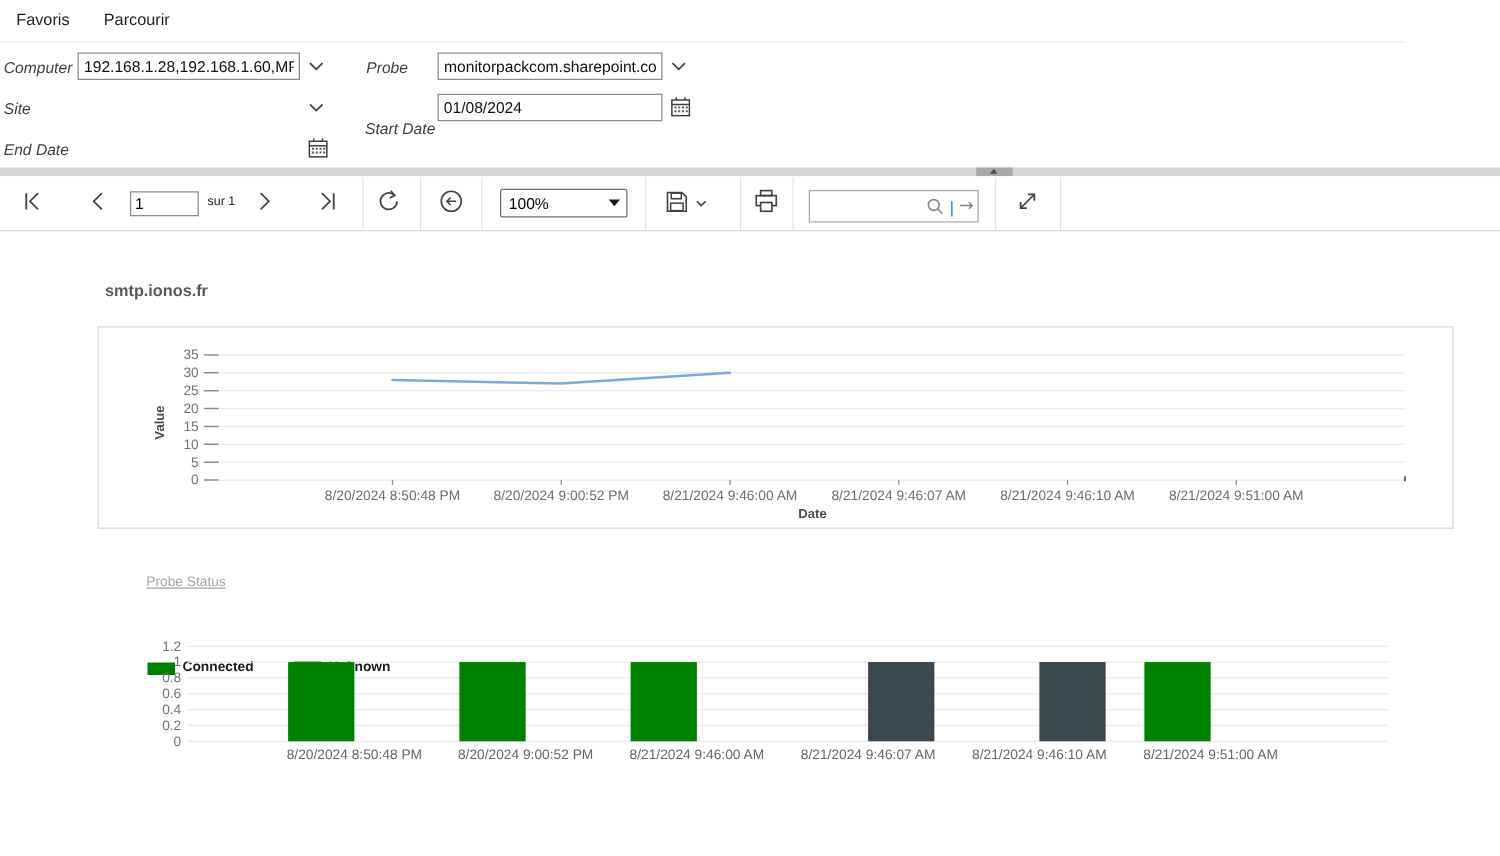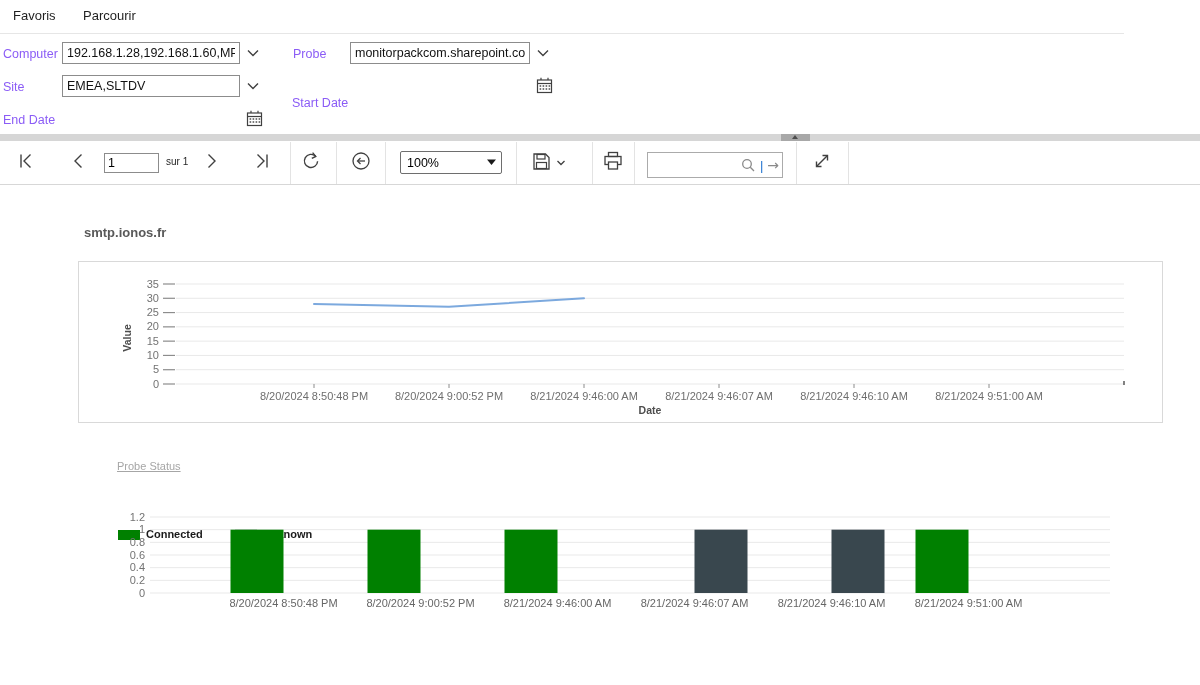--- a/index.html
+++ b/index.html
@@ -6,21 +6,21 @@
   .app{position:relative;width:1200px;height:685px;background:#fff;overflow:hidden;
        font-family:"Liberation Sans","DejaVu Sans",sans-serif;color:#262626;}
 
   
   .menubar{position:absolute;left:0;top:0;width:1124px;height:33px;background:#fff;border-bottom:1px solid #e6e6e6;}
   .menu-tab{position:absolute;top:8px;font-size:13px;color:#1f1f1f;cursor:pointer;background:none;border:none;padding:0;}
   .menu-tab.t0{left:13px}
   .menu-tab.t1{left:83px}
 
   
-  .flabel{position:absolute;font-size:12.5px;color:#8b5cf6;white-space:nowrap;}
+  .flabel{position:absolute;font-size:12.5px;color:#404040;white-space:nowrap;font-style:italic;}
   .finput{position:absolute;height:22px;border:1px solid #8c8c8c;background:#fff;font-size:12.5px;
           font-family:inherit;color:#111;padding:0 4px;box-sizing:border-box;}
   .icon-btn{position:absolute;background:none;border:none;padding:0;margin:0;cursor:pointer;line-height:0;}
 
   
   .splitter{position:absolute;left:0;top:134px;width:1200px;height:7px;background:#d6d6d6;}
   .split-handle{position:absolute;left:781px;top:0;width:29px;height:7px;background:#a8a8a8;border:none;padding:0;cursor:pointer;}
   .split-handle::after{content:"";position:absolute;left:11px;top:1px;width:0;height:0;
           border-left:3.5px solid transparent;border-right:3.5px solid transparent;border-bottom:4px solid #4d4d4d;}
 
@@ -77,30 +77,30 @@
   <input class="finput" style="left: 350px; top: 42px; width: 180px;" value="monitorpackcom.sharepoint.com,s">
   <button class="icon-btn" style="left:536px;top:47px;">
     <span>
       <svg width="14" height="12" viewBox="0 0 14 12">
           <polyline points="2,3.5 7,8.5 12,3.5" fill="none" stroke="#404040" stroke-width="1.4"></polyline>
         </svg>
     </span>
   </button>
 
   <span class="flabel" style="left:3px;top:80px;">Site</span>
-  <input class="finput" style="left: 62px; top: 75px; width: 178px;" value="EMEA,SLTDV">
   <button class="icon-btn" style="left:246px;top:80px;">
     <span>
       <svg width="14" height="12" viewBox="0 0 14 12">
           <polyline points="2,3.5 7,8.5 12,3.5" fill="none" stroke="#404040" stroke-width="1.4"></polyline>
         </svg>
     </span>
   </button>
 
   <span class="flabel" style="left:292px;top:96px;">Start Date</span>
+  <input class="finput" style="left: 350px; top: 75px; width: 180px;" value="01/08/2024">
   <button class="icon-btn" style="left:536px;top:77px;">
     <span>
       <svg width="17" height="17" viewBox="0 0 17 17">
         <rect x="1.5" y="3" width="14" height="12.5" fill="none" stroke="#404040" stroke-width="1.2"></rect>
         <line x1="1.5" y1="6.5" x2="15.5" y2="6.5" stroke="#404040" stroke-width="1.2"></line>
         <line x1="5" y1="0.8" x2="5" y2="3" stroke="#404040" stroke-width="1.2"></line>
         <line x1="12" y1="0.8" x2="12" y2="3" stroke="#404040" stroke-width="1.2"></line>
         <g fill="#595959">
             <rect x="3.6" y="8.2" width="1.6" height="1.6"></rect>
             <rect x="6.6" y="8.2" width="1.6" height="1.6"></rect>

